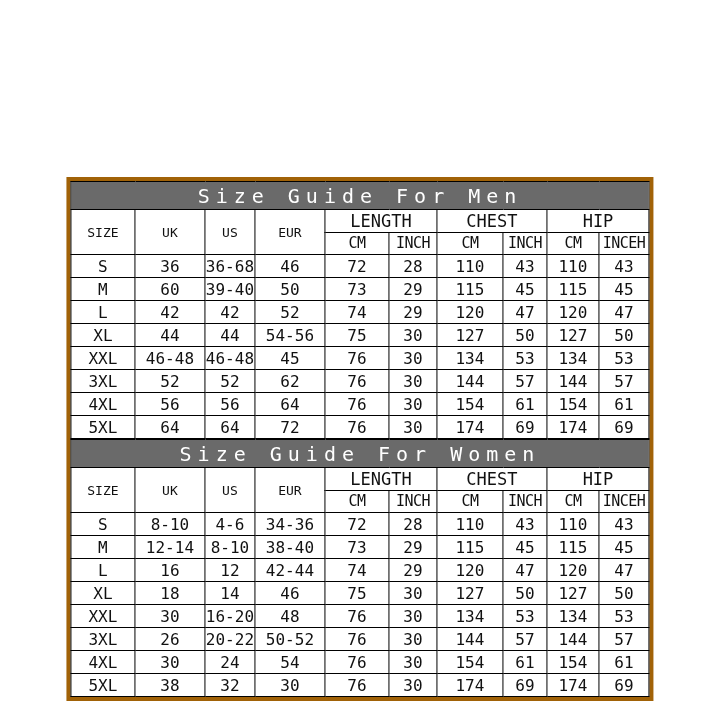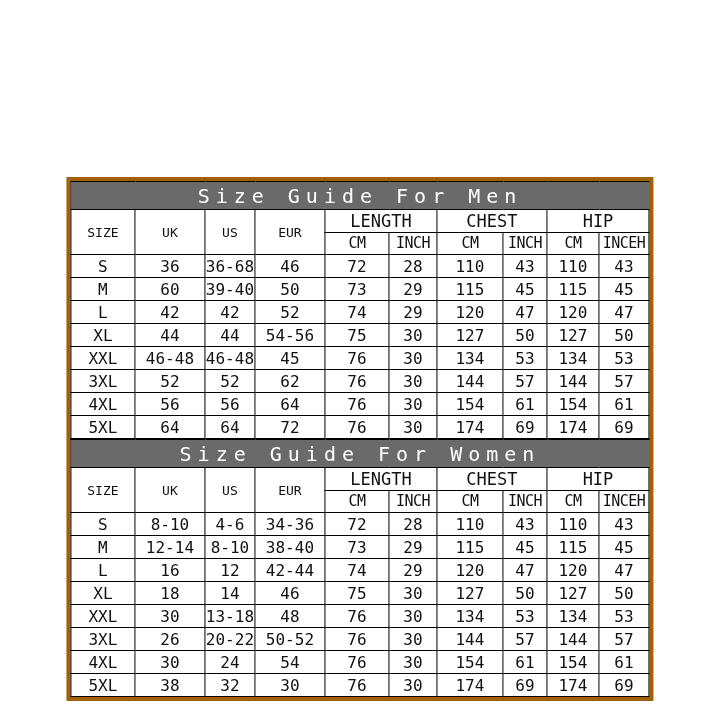--- a/index.html
+++ b/index.html
@@ -297,21 +297,21 @@
             <td class="data-cell">75</td>
             <td class="data-cell">30</td>
             <td class="data-cell">127</td>
             <td class="data-cell">50</td>
             <td class="data-cell">127</td>
             <td class="data-cell">50</td>
           </tr>
           <tr>
             <td class="data-cell">XXL</td>
             <td class="data-cell">30</td>
-            <td class="data-cell">13-18</td>
+            <td class="data-cell">16-20</td>
             <td class="data-cell">48</td>
             <td class="data-cell">76</td>
             <td class="data-cell">30</td>
             <td class="data-cell">134</td>
             <td class="data-cell">53</td>
             <td class="data-cell">134</td>
             <td class="data-cell">53</td>
           </tr>
           <tr>
             <td class="data-cell">3XL</td>

